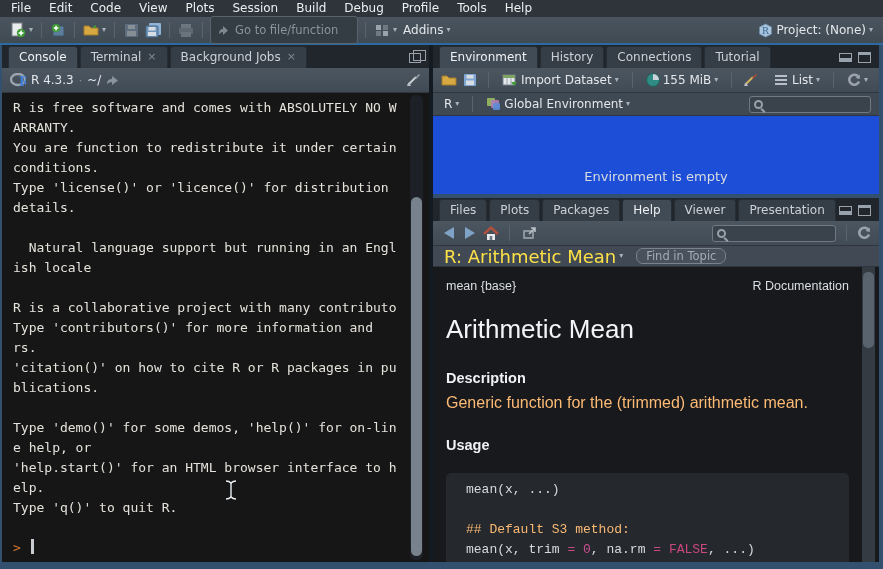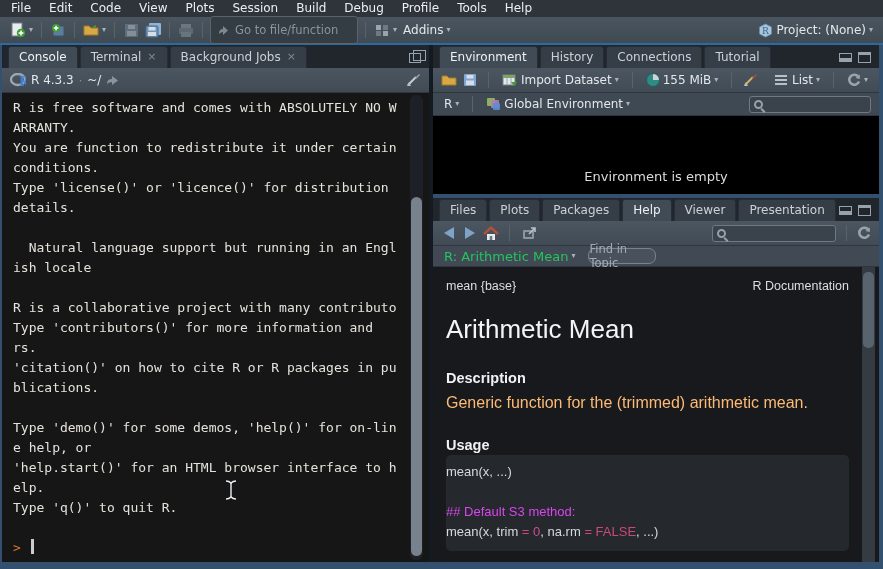--- a/index.html
+++ b/index.html
@@ -46,38 +46,38 @@
   
   .console-pane{left:2px;top:45px;width:427px;height:517px;background:#161616}
   .console-body{position:absolute;left:0;top:48px;width:427px;height:469px;background:#161616;padding:5px 24px 0 11px;font-family:"DejaVu Sans Mono",monospace;font-size:13px;line-height:20px;color:#e5e2dc}
   .cline{height:20px;white-space:pre}
   .prompt{color:#d9772e}
   .cursor{display:inline-block;width:3px;height:15px;background:#c9cdd1;vertical-align:-2px;margin-left:2px}
   .cscroll-track{position:absolute;right:6px;top:50px;width:13px;height:465px;background:#1d2127;border-radius:6px}
   .cscroll-thumb{position:absolute;right:7px;top:152px;width:11px;height:359px;background:#77828c;border-radius:6px}
 
   
-  .env-pane{left:433px;top:45px;width:446px;height:149px;background:#000000}
+  .env-pane{left:433px;top:45px;width:446px;height:149px;background:#1d4ed8}
   .filterbar{height:23px;background:#3f4953;border-bottom:1px solid #2e353c;display:flex;align-items:center;padding:0 8px;gap:5px}
   .env-body{height:78px;display:flex;justify-content:center;align-items:center;padding-top:42px}
   .env-empty{font-size:13px;color:#d9dcdf}
 
   
   .help-pane{left:433px;top:198px;width:446px;height:364px;background:#17191c}
   .topicbar{height:21px;background:#414a54;border-bottom:1px solid #2e353c;display:flex;align-items:center;padding:0 8px;gap:10px}
-  .topic-label{font-size:13px;color:#22c55e}
-  .find-box{width:68px;height:16px;background:#49525c;border:1px solid #79838e;border-radius:7px;font-size:11.5px;color:#a2acb5;display:flex;align-items:center;}
+  .topic-label{font-size:18px;color:#fde047}
+  .find-box{width:90px;height:16px;background:#49525c;border:1px solid #79838e;border-radius:7px;font-size:11.5px;color:#a2acb5;display:flex;align-items:center;justify-content:center}
   .help-body{position:relative;height:295px;background:#17191c;padding:12px 30px 0 13px;font-family:"Liberation Sans",sans-serif}
   .doc-head{display:flex;justify-content:space-between;font-size:12.5px;color:#dbdfe3}
   .doc-title{font-size:26px;font-weight:normal;color:#f3f4f5;margin-top:21px}
   .doc-h2{font-size:14.5px;font-weight:bold;color:#f0f1f2;margin-top:25px}
   .doc-p{font-size:16px;color:#fdba74;margin-top:8px}
-  .codeblock{margin-top:2px;background:#25282c;border-radius:5px;padding:7px 0 9px;font-family:Liberation Sans, sans-serif;font-size:13px;line-height:20px;color:#d6dadc}
+  .codeblock{margin-top:20px;background:#25282c;border-radius:5px;padding:7px 20px 9px;font-family:Liberation Mono, monospace;font-size:13px;line-height:20px;color:#d6dadc}
   .codeline{height:20px;white-space:pre}
-  .tok-comment{color:#d946ef}
+  .tok-comment{color:#fdba74}
   .tok-pink{color:#c9487e}
   .tok-pink2{color:#c94f90}
   .hscroll-track{position:absolute;right:4px;top:0;width:13px;height:295px;background:#343b43}
   .hscroll-thumb{position:absolute;right:5px;top:5px;width:11px;height:76px;background:#59636d;border-radius:5px}
 
   
   .icon{width:16px;height:16px;display:flex;align-items:center;justify-content:center;flex:none}
   .tri-left{width:0;height:0;border-top:6px solid transparent;border-bottom:6px solid transparent;border-right:10px solid #7fa3c7}
   .tri-right{width:0;height:0;border-top:6px solid transparent;border-bottom:6px solid transparent;border-left:10px solid #7fa3c7}
   .pie{width:14px;height:14px;border-radius:50%;background:conic-gradient(#cdd5da 0 95deg,#2e8c84 95deg 360deg);border:1px solid #20605b}

